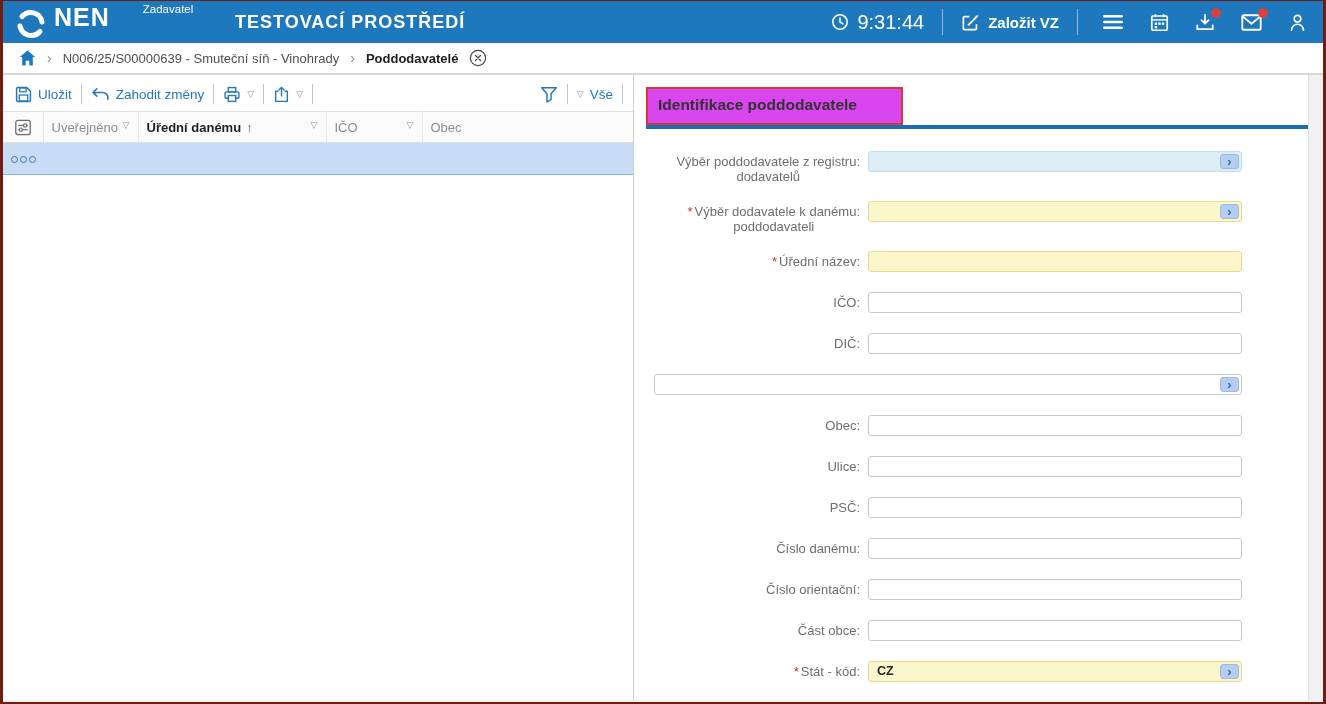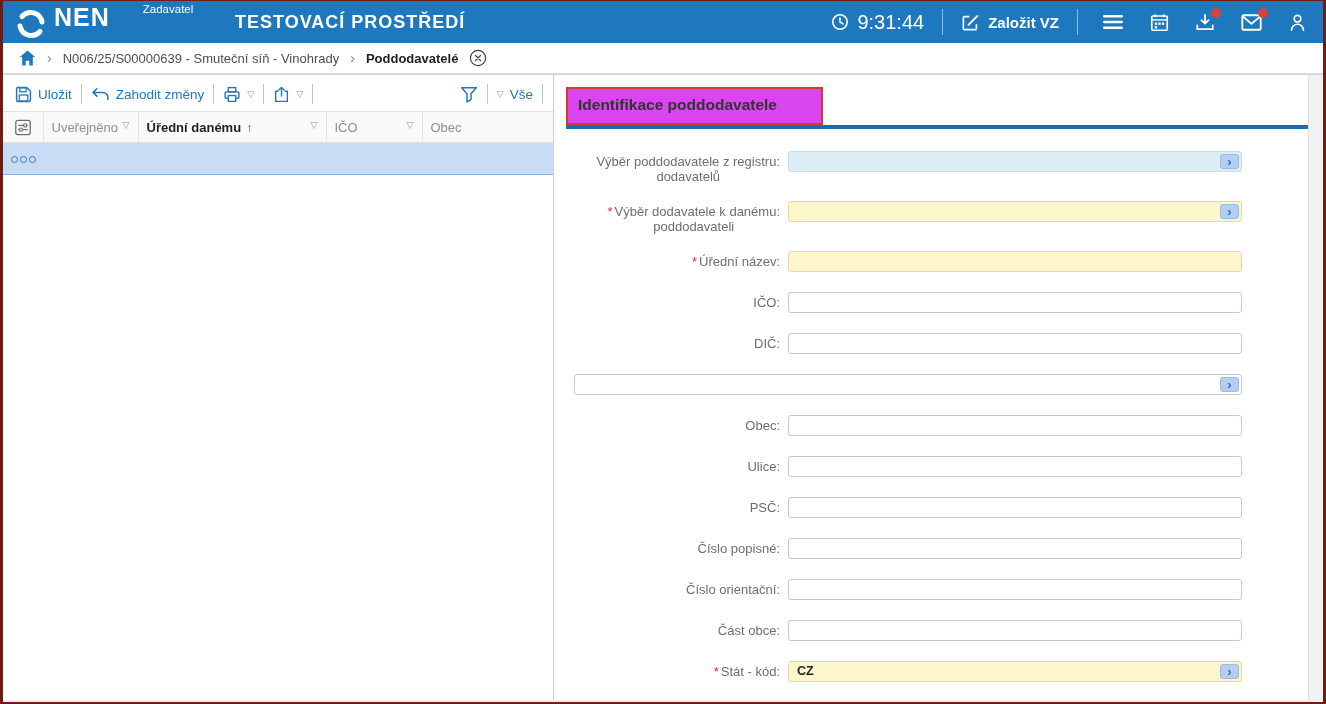--- a/index.html
+++ b/index.html
@@ -25,21 +25,21 @@
   .createg{font-size:15px;font-weight:bold;}
   .iconsg{display:flex;align-items:center;gap:26px;margin-left:6px;}
   .icon-wrap{position:relative;display:flex;}
   .ndot{position:absolute;top:-5px;right:-6px;width:10px;height:10px;border-radius:50%;background:var(--dotred);}
   
   .breadcrumb{height:30px;background:#fff;border-bottom:1px solid #d9d9d9;display:flex;align-items:center;gap:11px;padding:0 16px;font-size:13px;color:#4f4f4f;}
   .bc-sep{color:#8a8a8a;font-size:14px;line-height:1;}
   .bc-current{font-weight:bold;color:#1f1f1f;}
   
   .content{display:flex;height:626px;background:#fff;border-top:1px solid #d5d5d5;box-sizing:border-box;}
-  .left-panel{width:551px;border-right:1px solid #cfcfcf;box-sizing:border-box;display:flex;flex-direction:column;background:#fff;}
+  .left-panel{width:631px;border-right:1px solid #cfcfcf;box-sizing:border-box;display:flex;flex-direction:column;background:#fff;}
   .toolbar{display:flex;align-items:center;gap:9px;padding:9px 10px 7px 12px;color:var(--accent);font-size:13.5px;}
   .tb-item{display:flex;align-items:center;gap:6px;cursor:pointer;white-space:nowrap;}
   .tb-sep{width:1px;height:20px;background:#b9c6d2;}
   .tb-spacer{flex:1;}
   .fdrop{color:#7f98b3;font-size:9px;}
   
   table{border-collapse:collapse;table-layout:fixed;width:100%;font-size:13px;}
   thead th{background:#fafafa;border-top:1px solid #e0e0e0;border-bottom:1px solid #e0e0e0;border-right:1px solid #e6e6e6;
            height:31px;font-weight:normal;color:#8d8d8d;text-align:left;padding:0 8px;box-sizing:border-box;}
   thead th:last-child{border-right:none;}
@@ -339,21 +339,21 @@
               <span class="fval"></span>
             </div>
           </div>
           <div class="frow">
             <div class="flabel"><span class="labwrap"><div class="lab-line">PSČ:</div></span></div>
             <div class="fctl bg-white">
               <span class="fval"></span>
             </div>
           </div>
           <div class="frow">
-            <div class="flabel"><span class="labwrap"><div class="lab-line">Číslo popisné:</div></span></div>
+            <div class="flabel"><span class="labwrap"><div class="lab-line">Číslo danému:</div></span></div>
             <div class="fctl bg-white">
               <span class="fval"></span>
             </div>
           </div>
           <div class="frow">
             <div class="flabel"><span class="labwrap"><div class="lab-line">Číslo orientační:</div></span></div>
             <div class="fctl bg-white">
               <span class="fval"></span>
             </div>
           </div>

